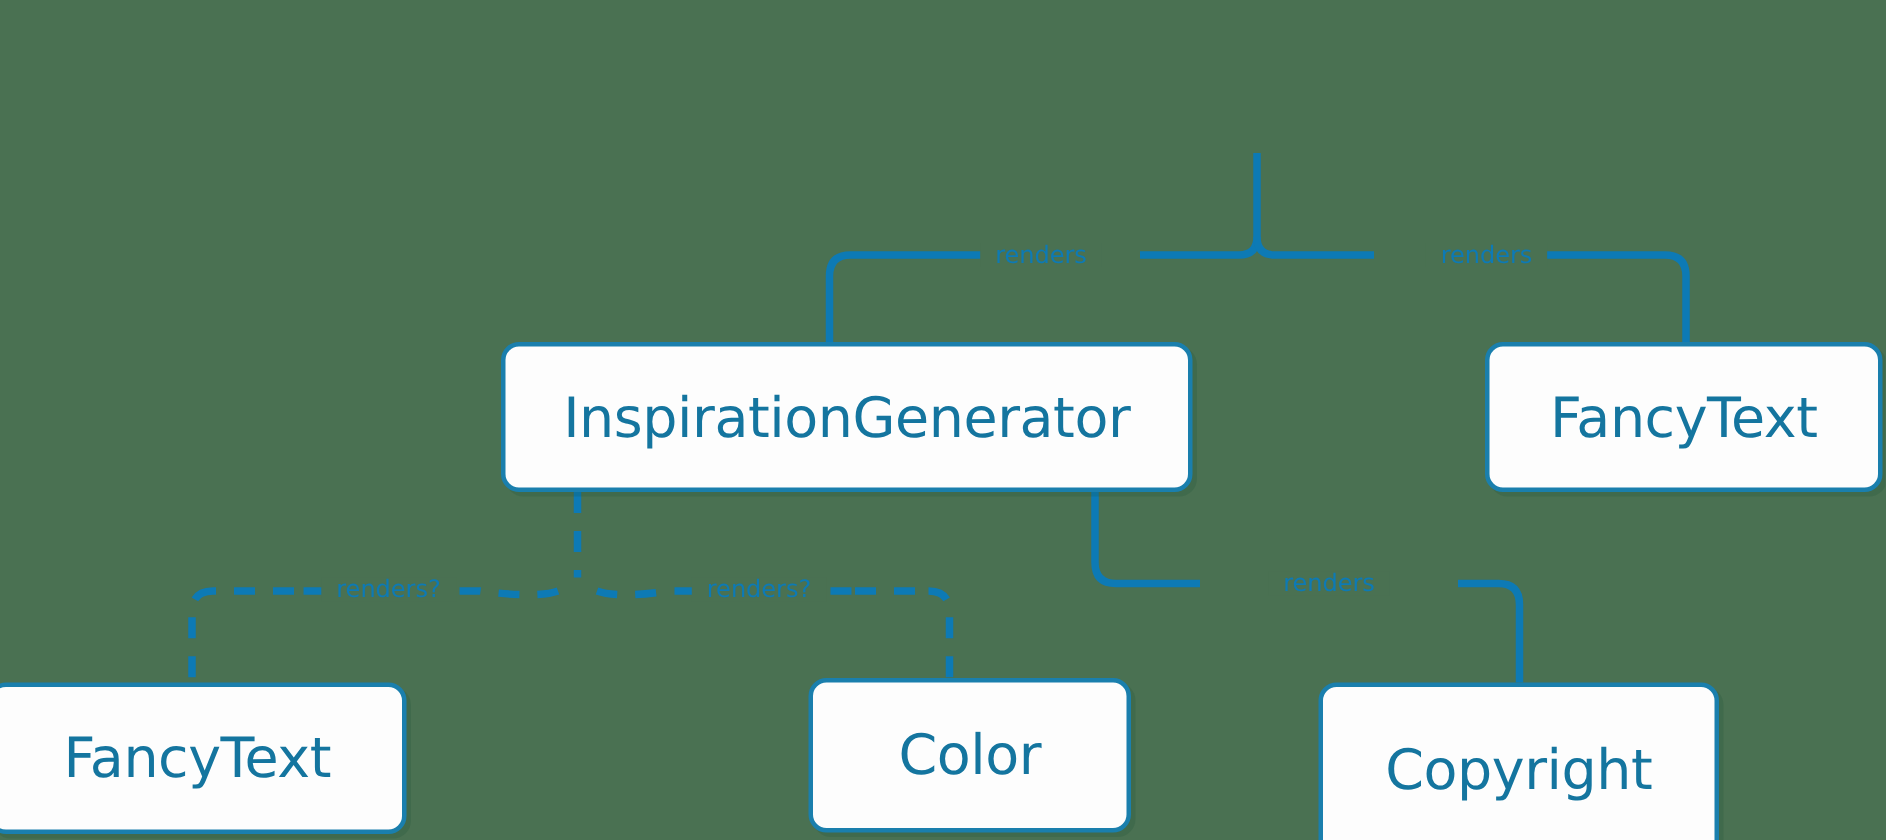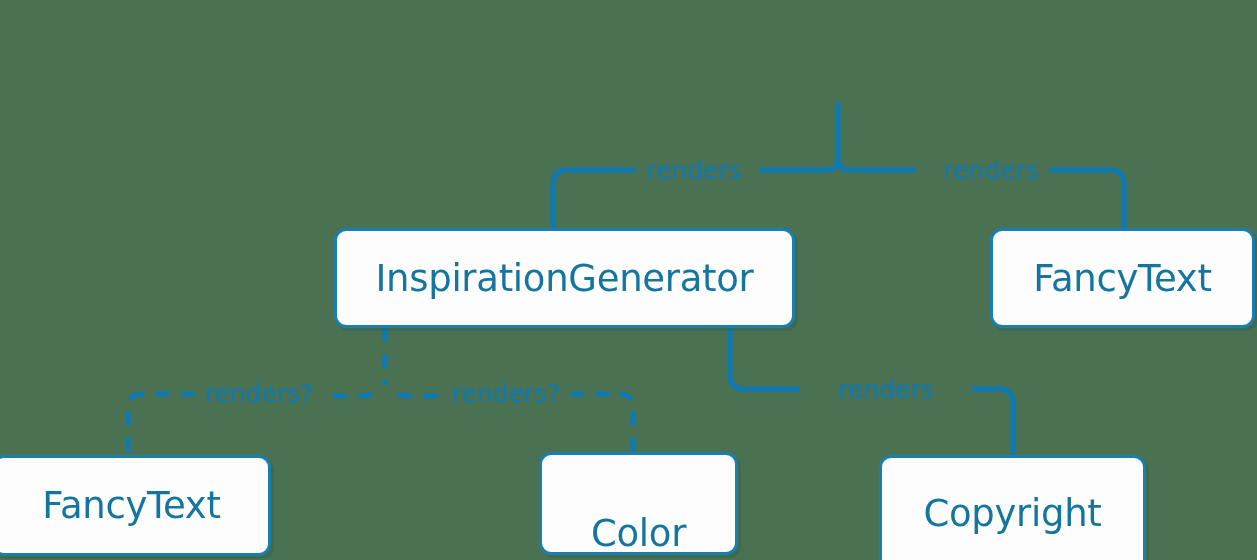--- a/index.html
+++ b/index.html
@@ -52,21 +52,21 @@
     stroke-width: 5;
     stroke-linecap: butt;
   }
   svg.wires path.dashed {
     stroke-dasharray: 14 12;
     stroke-linecap: butt;
   }
   .edge-label {
     position: absolute;
     color: #0d7ab5;
-    font-size: 25px;
+    font-size: 16px;
     font-weight: 500;
     white-space: nowrap;
     background: #4a7152;
     padding: 0 10px;
     line-height: 1;
     transform: translate(-50%, -50%);
   }
 </style>
 </head>
 <body>
@@ -112,21 +112,21 @@
   </div>
 
   <div class="node" style="left:990px; top:228px; width:265px; height:100px;">
     <span class="node-label">FancyText</span>
   </div>
 
   <div class="node" style="left:-8px; top:455px; width:279px; height:101px;">
     <span class="node-label">FancyText</span>
   </div>
 
-  <div class="node" style="left:539px; top:452px; width:199px; height:103px;align-items:flex-end;">
+  <div class="node" style="left:539px; top:452px; width:215px; height:103px;">
     <span class="node-label">Color</span>
   </div>
 
   <div class="node" style="left:879px; top:455px; width:267px; height:117px;">
     <span class="node-label">Copyright</span>
   </div>
 
 </div>
 
 </body></html>

